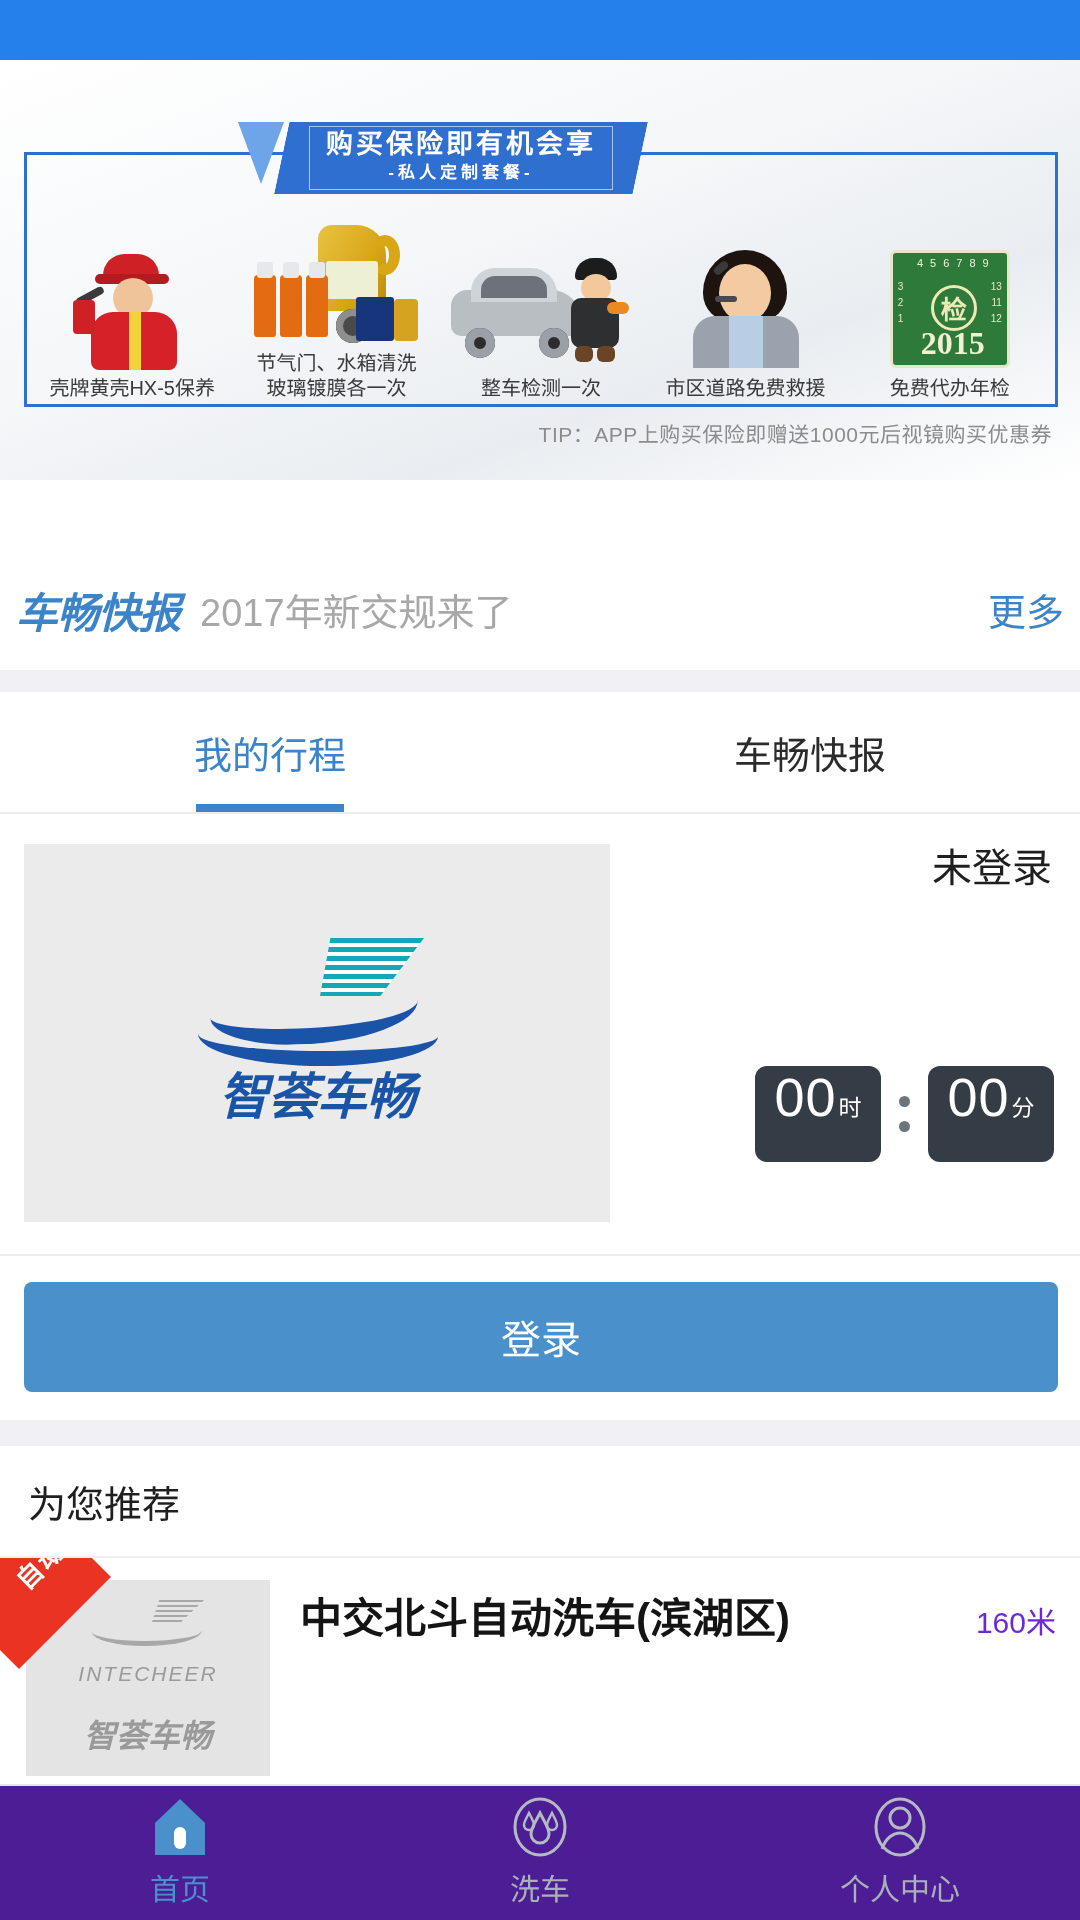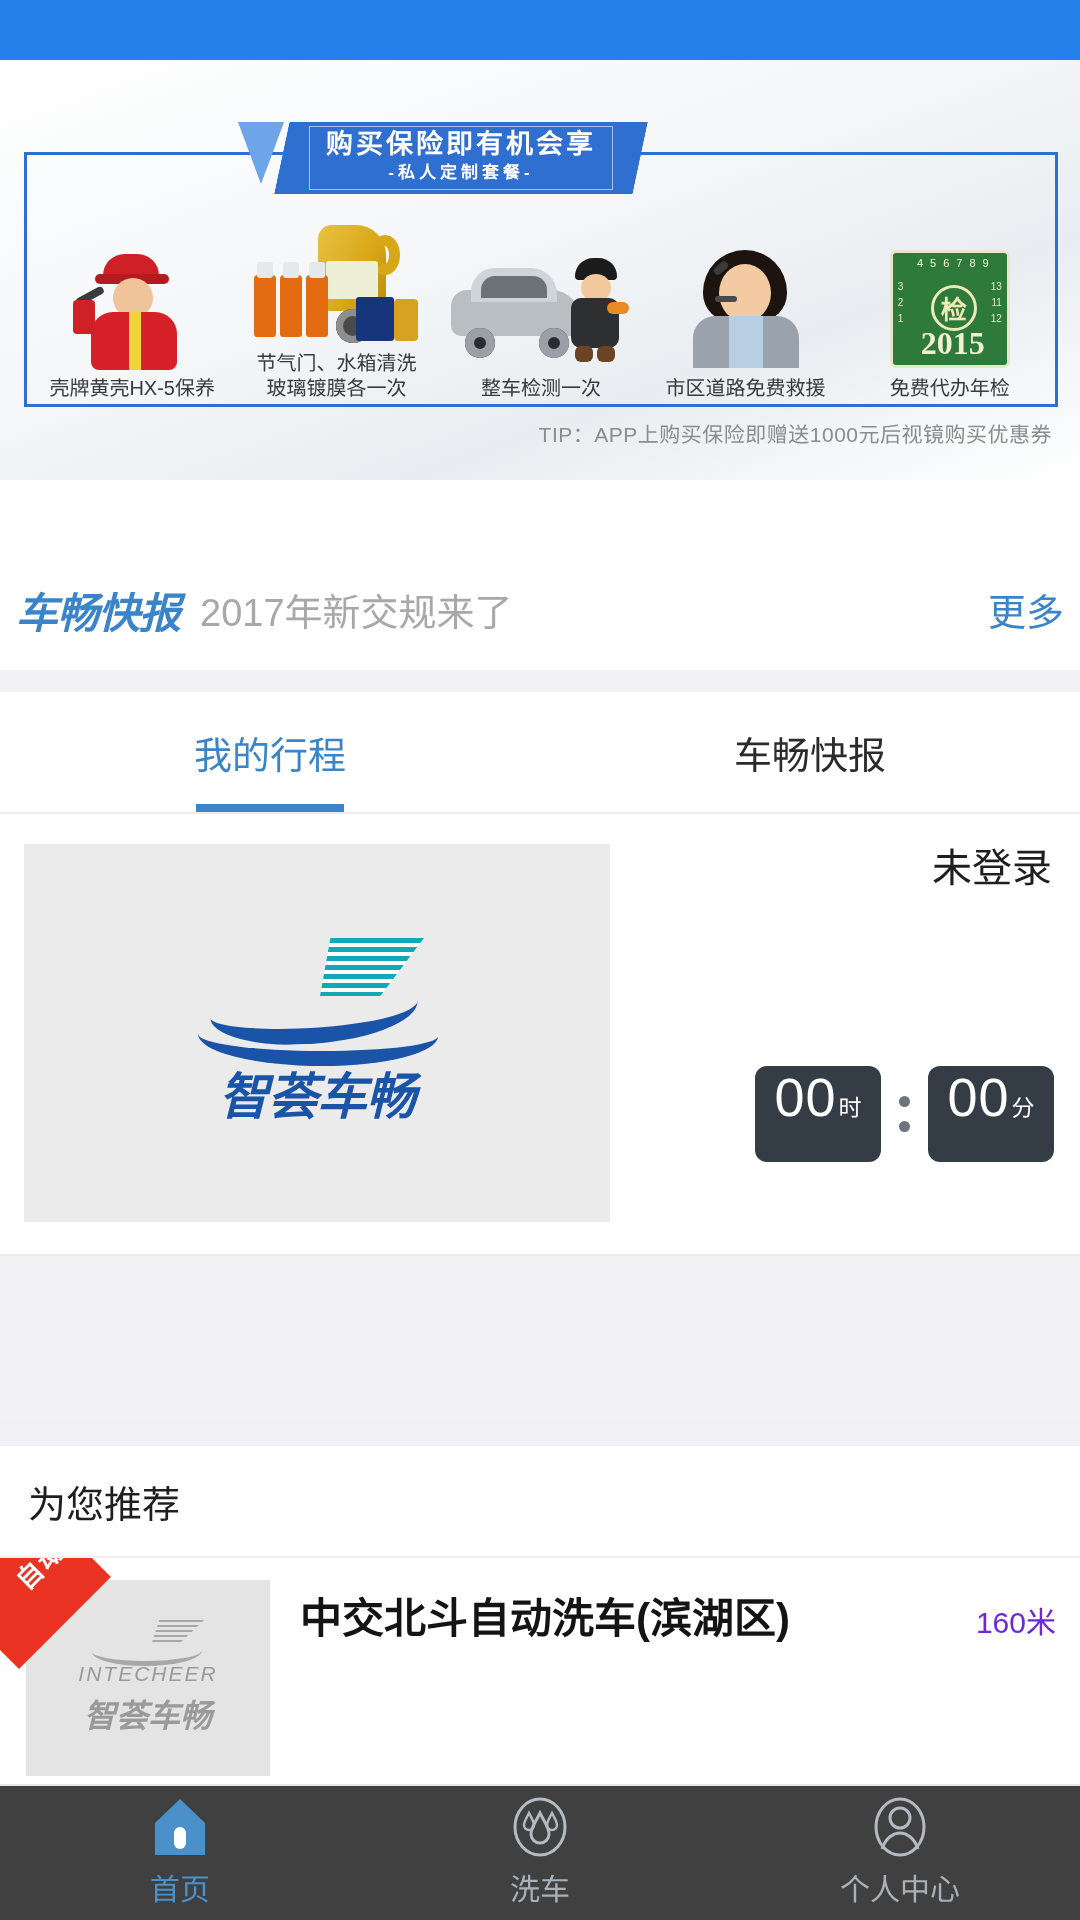--- a/index.html
+++ b/index.html
@@ -214,40 +214,40 @@
     position:absolute; left:-46px; top:-46px; width:130px; height:130px; background:#ea3323;
     transform:rotate(45deg); display:block;
   }
   .rec-ribbon b{
     position:absolute; left:6px; top:12px; color:#fff; font-size:26px; font-weight:700;
     transform:rotate(-45deg); transform-origin:left top; white-space:nowrap;
     letter-spacing:2px;
   }
   .rec-thumb{
     position:absolute; left:26px; top:22px; width:244px; height:196px; background:#e4e4e4;
-    display:flex; flex-direction:column; align-items:center; justify-content:center; gap:0;
+    display:flex; flex-direction:column; align-items:center; justify-content:center; gap:20px;
   }
   .rt-car{ position:relative; width:116px; height:42px; }
   .rt-swoosh{ position:absolute; left:2px; top:16px; width:110px; height:30px;
               border-bottom:5px solid #a8a8a8; border-radius:0 0 55% 50%; }
   .rt-fin{ position:absolute; left:62px; top:0; width:52px; height:22px;
            background:repeating-linear-gradient(#a8a8a8 0 2px,transparent 2px 5px);
            clip-path:polygon(14% 0,100% 0,56% 100%,0 100%); }
   .rt-en{ font-size:21px; color:#9a9a9a; font-style:italic; letter-spacing:2px; }
   .rt-cn{ font-size:32px; color:#9a9a9a; font-weight:700; font-style:italic; margin-top:4px;}
 
   .rec-body{ position:absolute; left:300px; top:26px; right:24px; }
   .rec-row1{ display:flex; align-items:baseline; }
   .rec-title{ font-size:42px; font-weight:700; color:#141414; }
   .rec-dist{ margin-left:auto; font-size:30px; color:#6d28d9; }
   .rec-addr{ margin-top:22px; font-size:32px; color:#a2a2a2; }
 
   
   .bnav{
-    position:absolute; left:0; bottom:0; width:1080px; height:136px; background:#404040;
+    position:absolute; left:0; bottom:0; width:1080px; height:136px; background:#4c1d95;
     border-top:2px solid #e7e7ea; display:flex;
   }
   .bn{ flex:1; display:flex; flex-direction:column; align-items:center; justify-content:center; gap:8px;
        color:#a9b0b8; font-size:30px; }
   .bn.active{ color:#4a91cc; }
   .bn svg{ display:block; }
 </style>
 </head>
 <body>
 
@@ -409,20 +409,23 @@
           <span></span>
           <span></span>
         </div>
       <div class="tbox">
         <span class="num">00</span>
         <span class="unit">分</span>
       </div>
     </div>
   </div>
 
+  <div class="loginwrap">
+    <button class="loginbtn">登录</button>
+  </div>
 
   <div class="gap gap2"></div>
 
   <div class="rec-head">为您推荐</div>
 
   <div class="rec-card">
     <div class="rec-ribbon">
       <i></i>
         <b>自动</b>
     </div>

